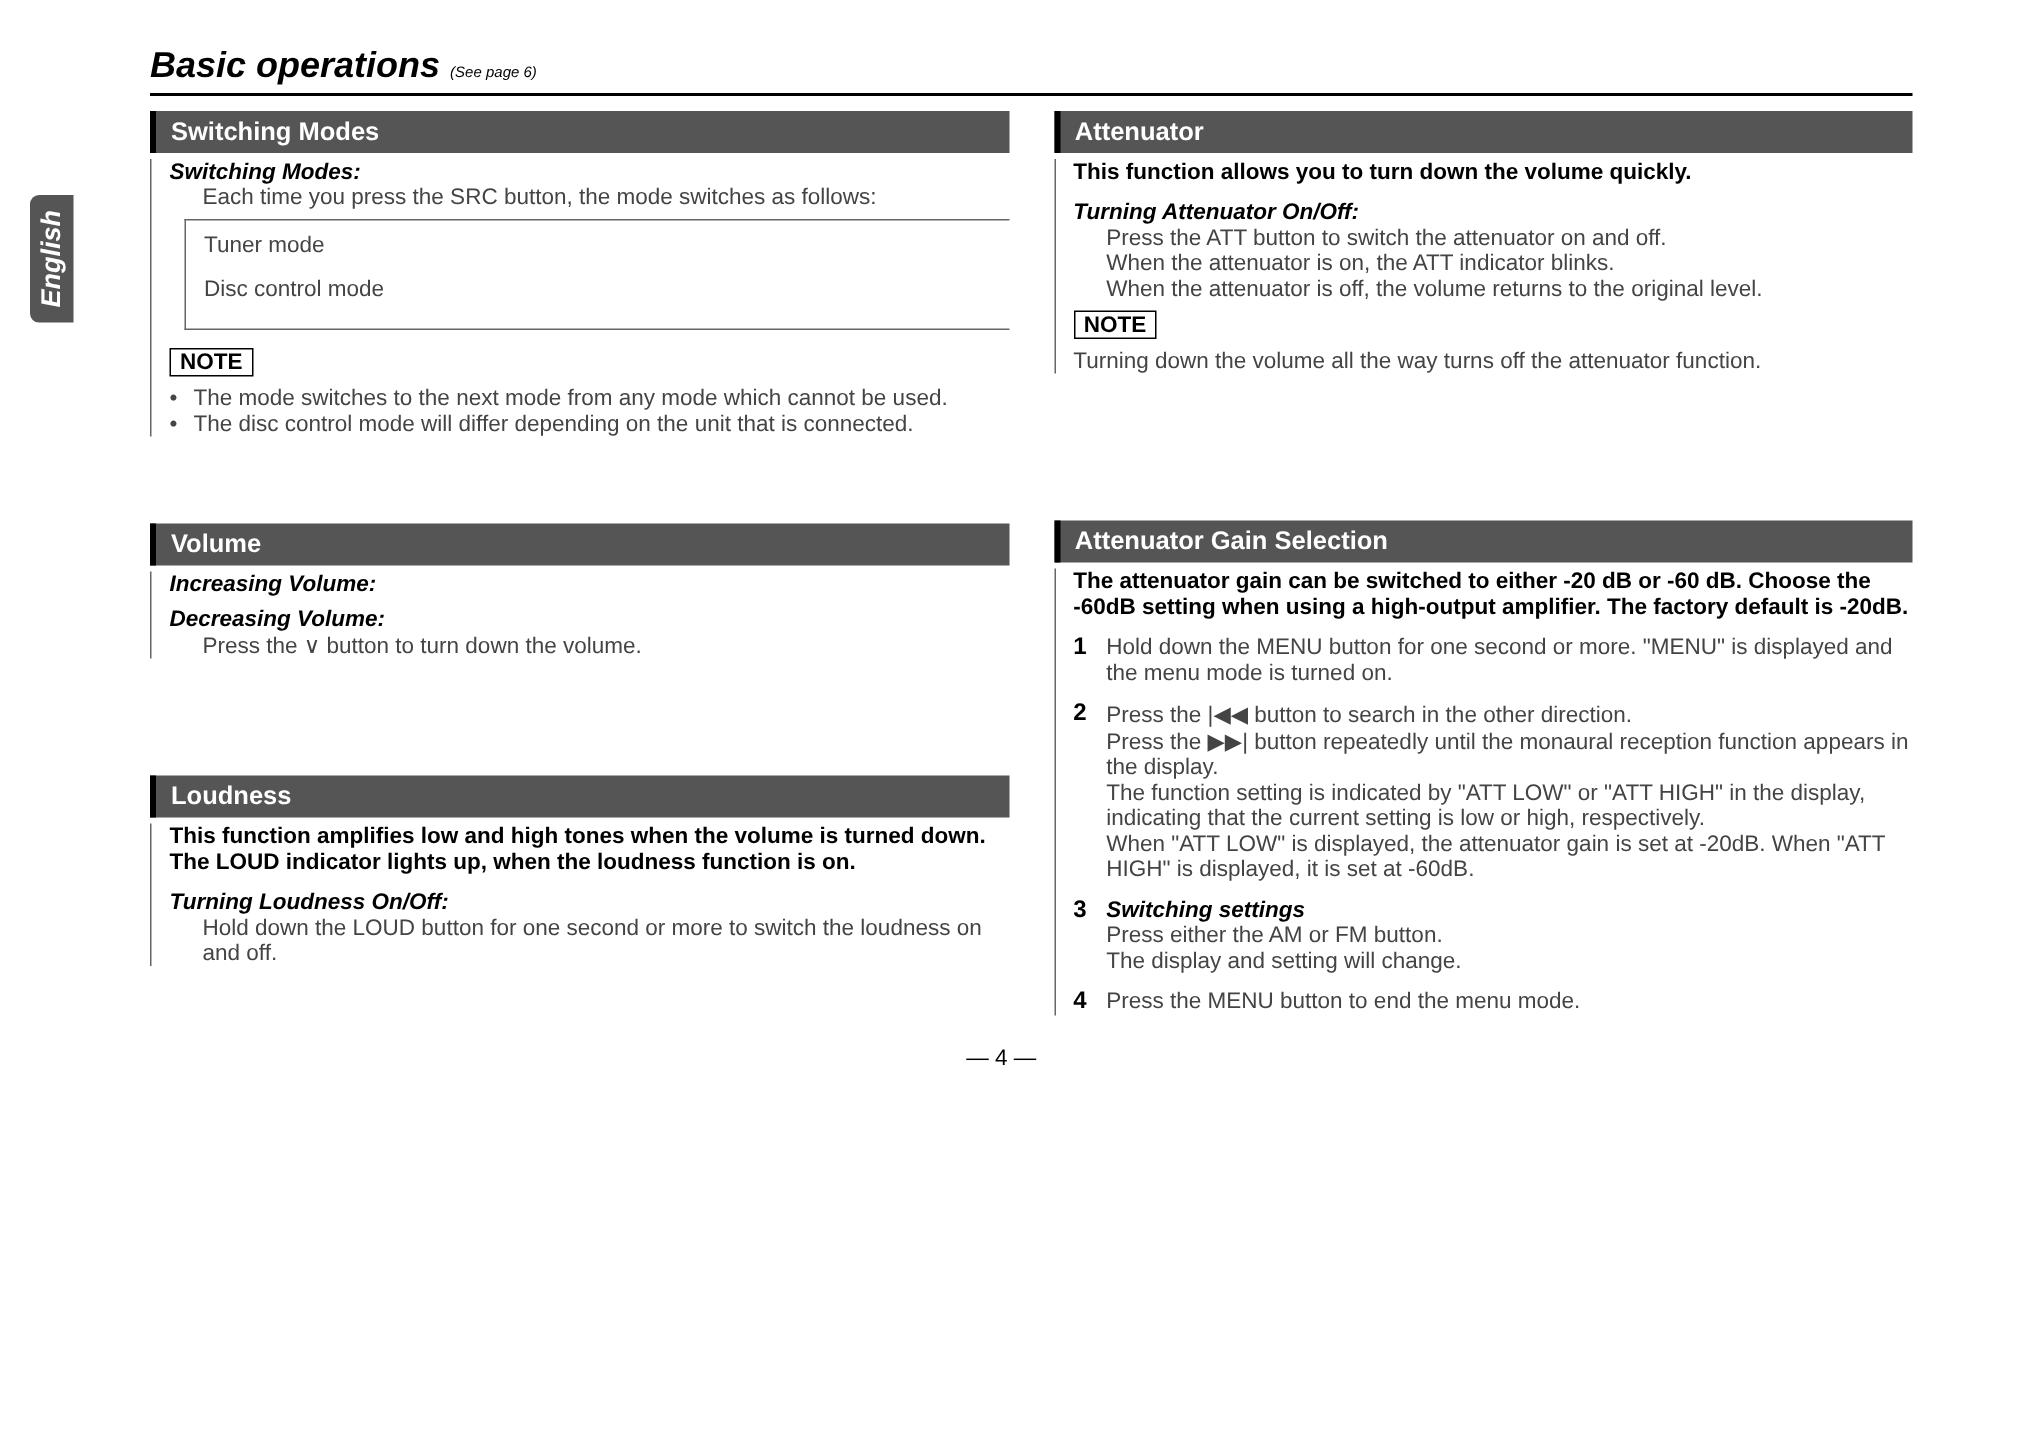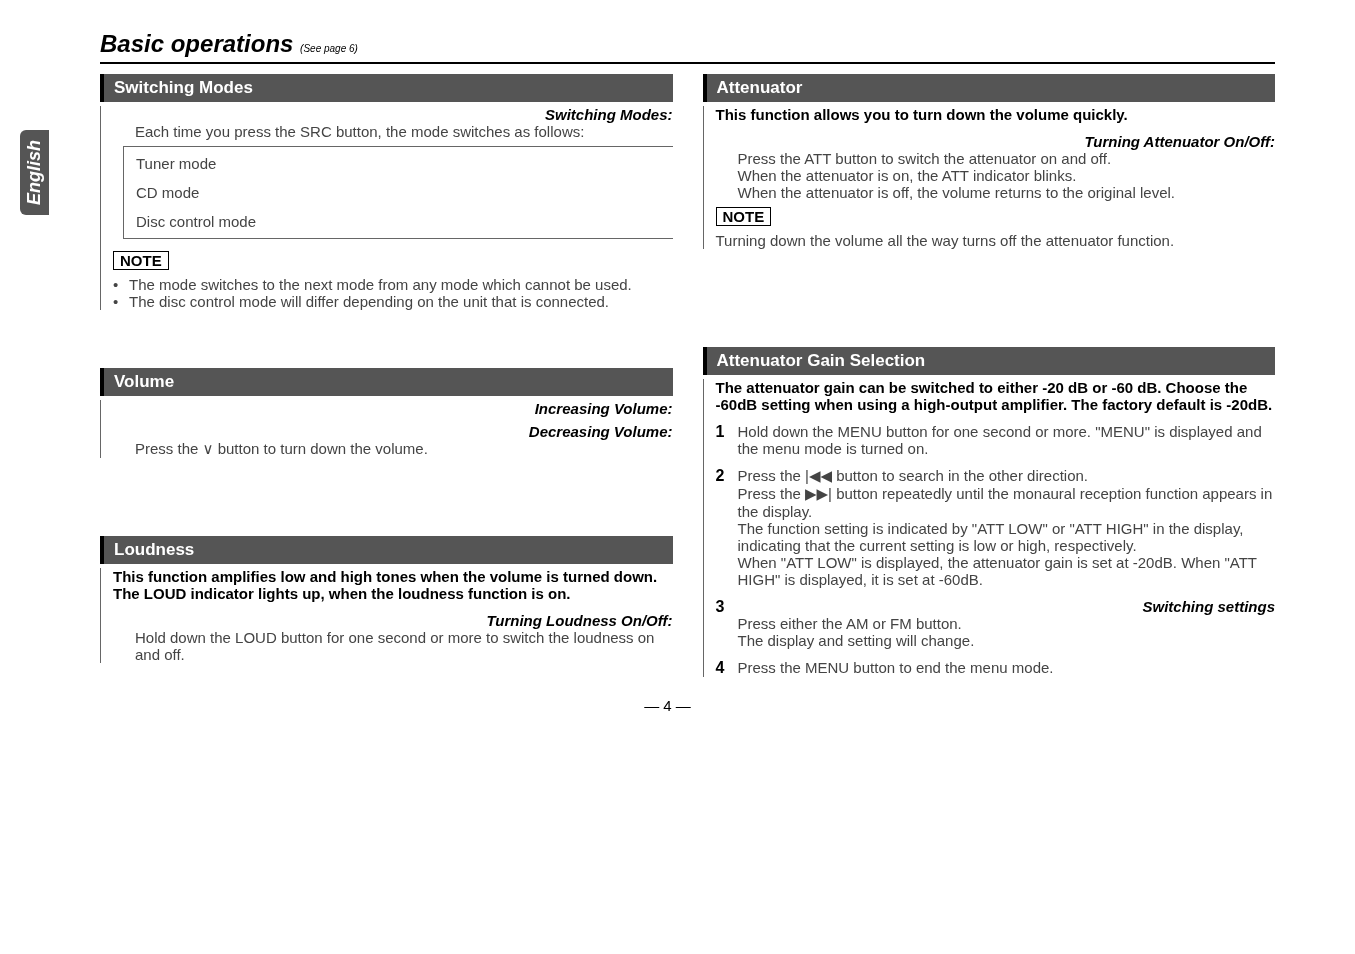--- a/index.html
+++ b/index.html
@@ -67,21 +67,20 @@
       border-left: 1px solid #666;
       padding-left: 12px;
       margin-bottom: 28px;
       font-size: 15px;
       color: #444;
     }
     .bold-italic {
       font-weight: bold;
       font-style: italic;
       color: #000;
-      text-align: right;
     }
     .bold {
       font-weight: bold;
       color: #000;
     }
     .indented {
       padding-left: 22px;
     }
     .note-box {
       display: inline-block;
@@ -89,21 +88,21 @@
       padding: 0px 6px;
       font-size: 15px;
       font-weight: bold;
       color: #000;
       margin: 6px 0;
     }
     .flow-box {
       border-left: 1px solid #666;
       border-top: 1px solid #666;
       border-bottom: 1px solid #666;
-      padding: 2px 0 2px 12px;
+      padding: 2px 0 12px 12px;
       margin: 6px 0 6px 10px;
       font-size: 15px;
       color: #444;
     }
     .flow-item {
       padding: 6px 0;
     }
     .numbered {
       display: flex;
       gap: 8px;
@@ -147,21 +146,20 @@
   <div class="columns">
 
     <div class="col">
 
       <div class="section-header">Switching Modes</div>
       <div class="section-block">
         <div class="bold-italic">Switching Modes:</div>
         <div class="indented">Each time you press the SRC button, the mode switches as follows:</div>
         <div class="flow-box">
           <div class="flow-item">Tuner mode</div>
-          <div class="flow-item">CD mode</div>
           <div class="flow-item">Disc control mode</div>
         </div>
         <div class="note-box">NOTE</div>
         <div class="bullet">
           <span class="dot">•</span>
           <span>The mode switches to the next mode from any mode which cannot be used.</span>
         </div>
         <div class="bullet">
           <span class="dot">•</span>
           <span>The disc control mode will differ depending on the unit that is connected.</span>

